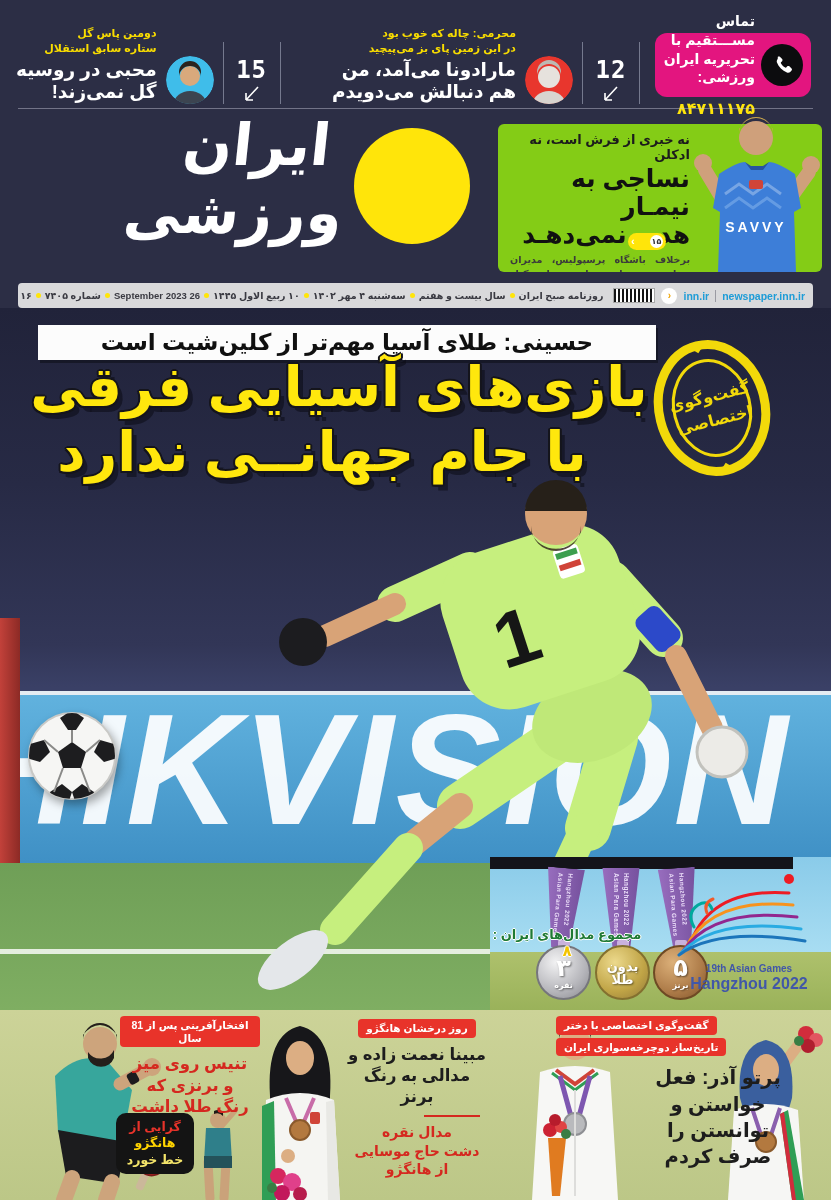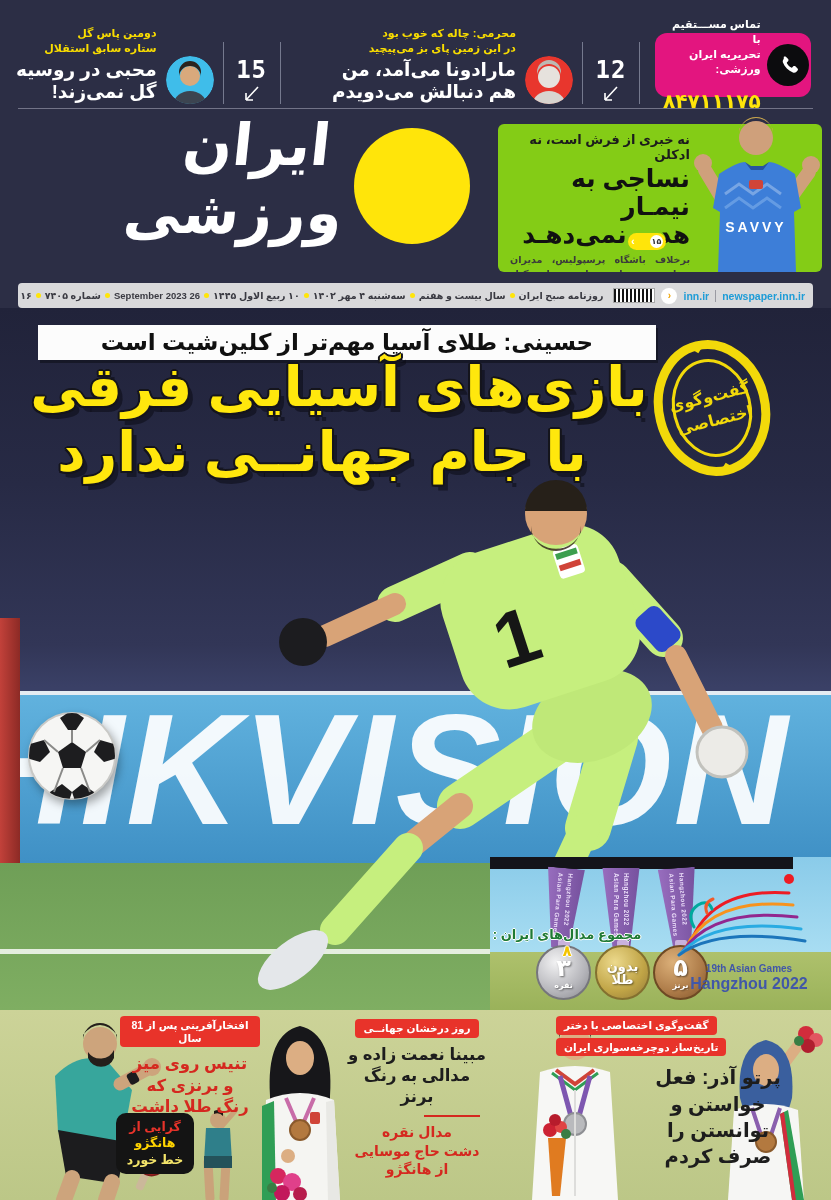--- a/index.html
+++ b/index.html
@@ -11,22 +11,22 @@
   .t1 { left:16px; } .t2 { left:332px; }
   .t-text { text-align:right; direction:rtl; }
   .t-kicker { color:#f8dc00; font-size:11px; font-weight:700; line-height:1.35; }
   .t-head { color:#fff; font-size:18.5px; font-weight:900; line-height:1.22; margin-top:3px; }
   .avatar { width:48px; height:48px; border-radius:50%; overflow:hidden; flex:0 0 auto; }
   .vline { width:1px; height:62px; background:rgba(190,195,215,.5); }
   .pagecol { width:38px; display:flex; flex-direction:column; align-items:center; color:#fff; }
   .pnum { font-family:"DejaVu Sans Mono","Liberation Mono",monospace; font-size:24px; font-weight:700; letter-spacing:1px; }
   .contact { position:absolute; right:20px; top:33px; width:156px; height:64px; background:#e3157f; border-radius:12px; display:flex; align-items:center; padding:6px 8px; gap:6px; direction:ltr; }
   .c-left { flex:1; direction:rtl; text-align:right; }
-  .c-line { color:#fff; font-size:11px; font-weight:700; line-height:1.35; }
-  .c-phone { color:#ffe50a; font-size:20px; font-weight:900; letter-spacing:1px; margin-top:12px;text-align:right; }
+  .c-line { color:#fff; font-size:14px; font-weight:700; line-height:1.35; }
+  .c-phone { color:#ffe50a; font-size:16px; font-weight:900; letter-spacing:1px; margin-top:12px;text-align:right; }
   .c-circle { width:42px; height:42px; border-radius:50%; background:#0c0c0e; display:flex; align-items:center; justify-content:center; flex:0 0 auto; }
   .top-rule { position:absolute; left:18px; right:18px; top:108px; height:1px; background:rgba(200,200,215,.45); }
 
   .logo { position:absolute; left:130px; top:114px; width:362px; height:160px; }
   .logo-circle { position:absolute; left:224px; top:14px; width:116px; height:116px; border-radius:50%; background:#ffe50a; }
   .logo-t { position:absolute; color:#fff; font-weight:900; font-size:58px; letter-spacing:-2px; transform:skewX(-6deg); text-align:center; line-height:1; }
   .logo-t1 { left:42px; top:2px; width:170px; }
   .logo-t2 { left:-6px; top:70px; width:218px; }
 
   .neymar-card { position:absolute; left:498px; top:124px; width:324px; height:148px; background:#84cc16; border-radius:6px; padding:8px 132px 8px 12px; direction:rtl; overflow:hidden; }
@@ -471,21 +471,21 @@
         <div>رنگ طلا داشت</div>
       </div>
       <div class="tag-black">
         <div class="tagl1">گرایی از</div>
         <div class="tagl2">هانگژو</div>
         <div class="tagl3">خط خورد</div>
       </div>
     </div>
 
     <div class="col col2">
-      <span class="badge-red">روز درخشان جهانــی</span>
+      <span class="badge-red">روز درخشان هانگژو</span>
       <div class="col2-head">
         <div>مبینا نعمت زاده و</div>
         <div>مدالی به رنگ برنز</div>
       </div>
       <div class="col2-div"></div>
       <div class="col2-sub">
         <div>مدال نقره</div>
         <div>دشت حاج موسایی</div>
         <div>از هانگژو</div>
       </div>

